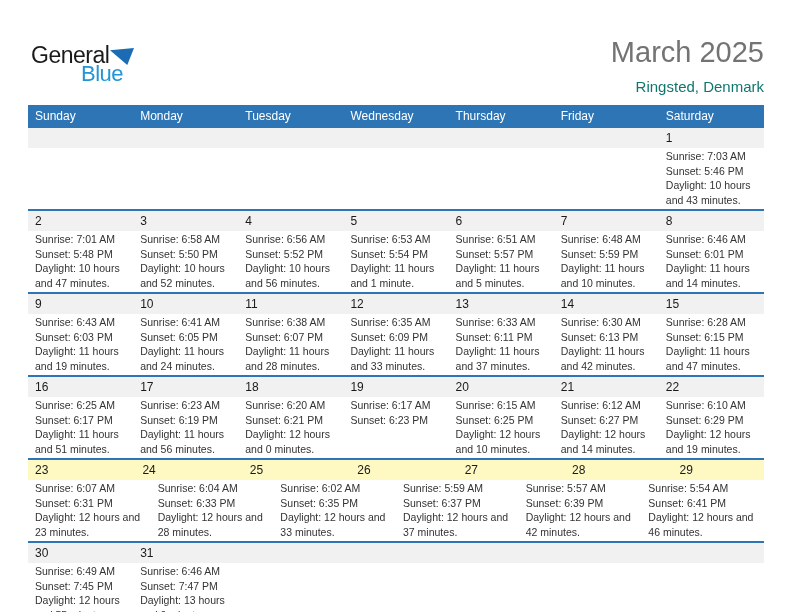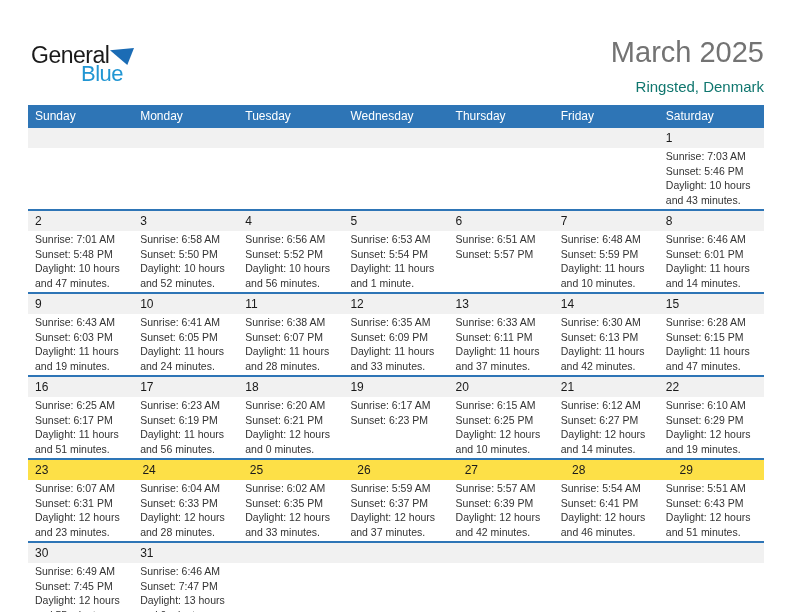--- a/index.html
+++ b/index.html
@@ -135,20 +135,21 @@
     <div>Daylight: 10 hours and 56 minutes.</div>
   </div>
             <div class="detail-cell">
     <div>Sunrise: 6:53 AM</div>
     <div>Sunset: 5:54 PM</div>
     <div>Daylight: 11 hours and 1 minute.</div>
   </div>
             <div class="detail-cell">
     <div>Sunrise: 6:51 AM</div>
     <div>Sunset: 5:57 PM</div>
+    <div>Daylight: 11 hours and 5 minutes.</div>
   </div>
             <div class="detail-cell">
     <div>Sunrise: 6:48 AM</div>
     <div>Sunset: 5:59 PM</div>
     <div>Daylight: 11 hours and 10 minutes.</div>
   </div>
             <div class="detail-cell">
     <div>Sunrise: 6:46 AM</div>
     <div>Sunset: 6:01 PM</div>
     <div>Daylight: 11 hours and 14 minutes.</div>
@@ -244,21 +245,21 @@
     <div>Daylight: 12 hours and 14 minutes.</div>
   </div>
             <div class="detail-cell">
     <div>Sunrise: 6:10 AM</div>
     <div>Sunset: 6:29 PM</div>
     <div>Daylight: 12 hours and 19 minutes.</div>
   </div>
           </div>
   </div>
         <div class="week-row ruled">
-    <div class="num-band" style="background: #fde047; gap: 16px;">
+    <div class="num-band" style="background: #fef9c3; gap: 16px;">
             <div class="num-cell">23</div>
             <div class="num-cell">24</div>
             <div class="num-cell">25</div>
             <div class="num-cell">26</div>
             <div class="num-cell">27</div>
             <div class="num-cell">28</div>
             <div class="num-cell">29</div>
           </div>
     <div class="detail-band">
             <div class="detail-cell">
@@ -284,25 +285,20 @@
             <div class="detail-cell">
     <div>Sunrise: 5:57 AM</div>
     <div>Sunset: 6:39 PM</div>
     <div>Daylight: 12 hours and 42 minutes.</div>
   </div>
             <div class="detail-cell">
     <div>Sunrise: 5:54 AM</div>
     <div>Sunset: 6:41 PM</div>
     <div>Daylight: 12 hours and 46 minutes.</div>
   </div>
-            <div class="detail-cell">
-    <div>Sunrise: 5:51 AM</div>
-    <div>Sunset: 6:43 PM</div>
-    <div>Daylight: 12 hours and 51 minutes.</div>
-  </div>
           </div>
   </div>
         <div class="week-row">
     <div class="num-band" style="background: rgb(241, 241, 241);">
             <div class="num-cell">30</div>
             <div class="num-cell">31</div>
             <div class="num-cell"></div>
             <div class="num-cell"></div>
             <div class="num-cell"></div>
             <div class="num-cell"></div>

